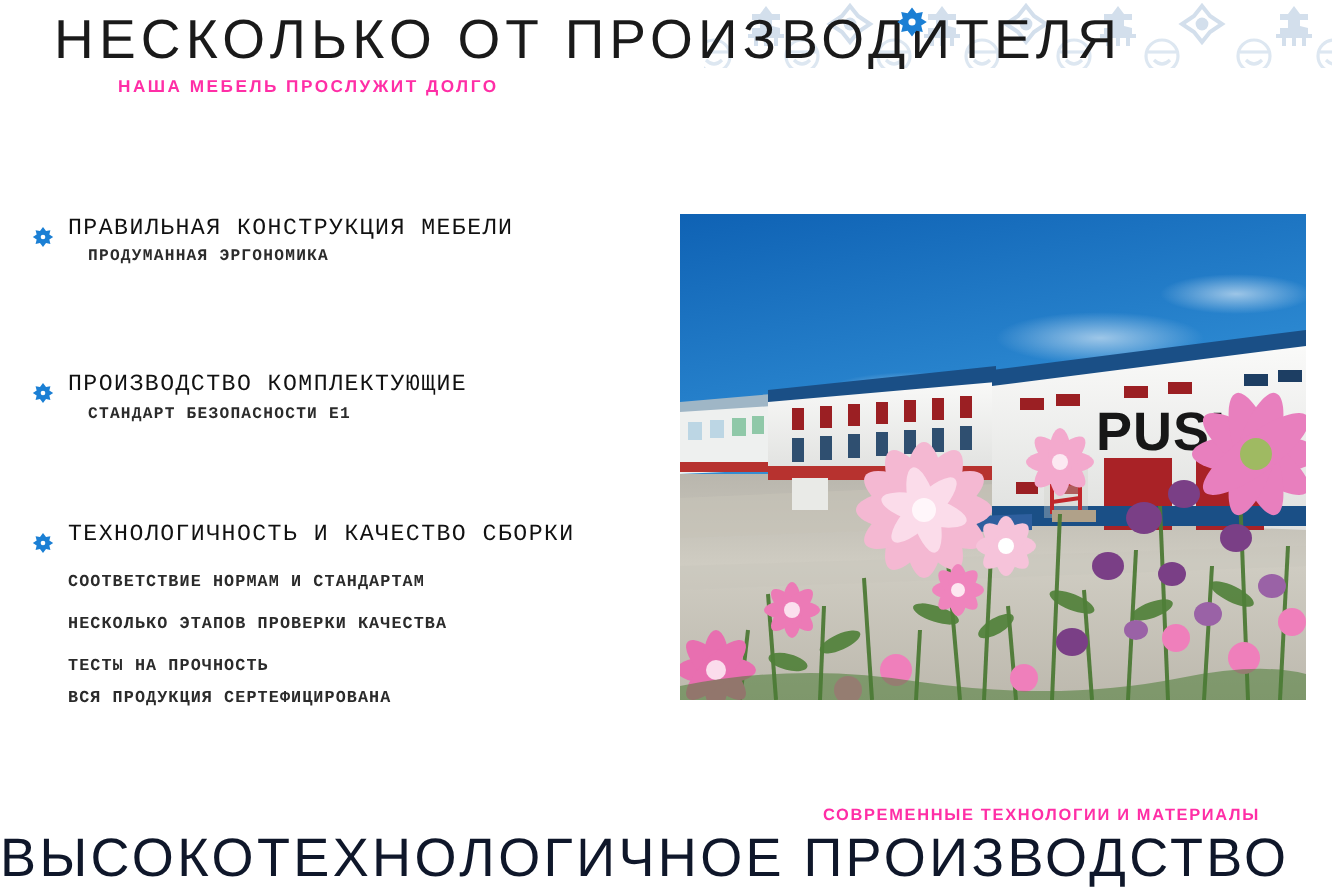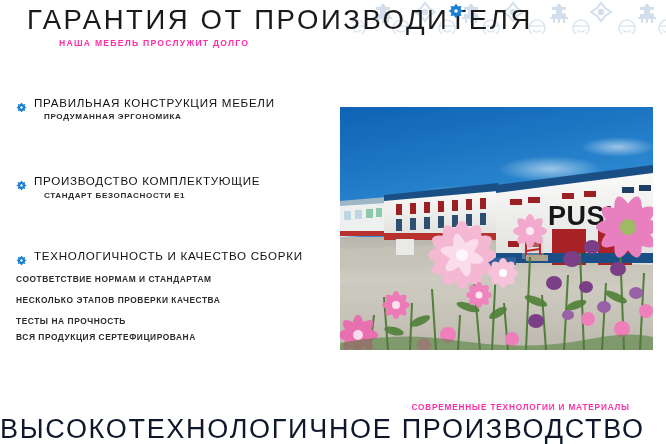--- a/index.html
+++ b/index.html
@@ -54,22 +54,23 @@
   
   .title-accent {
     position:absolute;
     top:3px; left:448px;
     width:16px; height:16px;
   }
 
   
   .content {
     position:absolute;
-    top:96px; left:16px;
+    top:108px; left:16px;
     width:320px;
+    font-family:Liberation Mono, monospace;
   }
   .block { position:relative; }
   .block.b1 { margin-top:0px; }
   .block.b2 { margin-top:53px; }
   .block.b3 { margin-top:49px; }
 
   .block-head {
     display:flex;
     align-items:flex-start;
     gap:7px;
@@ -91,20 +92,21 @@
     margin-top:2px;
     margin-left:28px;
     font-size:8.1px;
     font-weight:bold;
     letter-spacing:0.62px;
     color:#2b2b2b;
     white-space:nowrap;
   }
   .sub-list {
     margin-top:11px;
+    margin-left:18px;
     list-style:none;
   }
   .sub-list li {
     font-size:8.4px;
     font-weight:bold;
     letter-spacing:0.55px;
     color:#2b2b2b;
     margin-bottom:11px;
     white-space:nowrap;
   }
@@ -185,21 +187,21 @@
       <use href="#orn-c" x="86" y="19"></use>
       <use href="#orn-c" x="130" y="19"></use>
       <use href="#orn-c" x="176" y="19"></use>
       <use href="#orn-c" x="220" y="19"></use>
       <use href="#orn-c" x="266" y="19"></use>
       <use href="#orn-c" x="306" y="19"></use>
     </svg>
   </div>
 
   <div class="header">
-    <div class="title">ГАРАНТИЯ ОТ ПРОИЗВОДИТЕЛЯ</div>
+    <div class="title">НЕСКОЛЬКО ОТ ПРОИЗВОДИТЕЛЯ</div>
     <div class="subtitle">НАША МЕБЕЛЬ ПРОСЛУЖИТ ДОЛГО</div>
   </div>
 
   <div class="title-accent">
     <svg width="16" height="16" viewBox="0 0 16 16" xmlns="http://www.w3.org/2000/svg">
       <path d="M8 0.8 L10.2 3.6 L13.4 3.0 L12.6 6.2 L15.4 8 L12.6 9.8 L13.4 13 L10.2 12.4 L8 15.2 L5.8 12.4 L2.6 13 L3.4 9.8 L0.6 8 L3.4 6.2 L2.6 3.0 L5.8 3.6 Z" fill="#1b7fd4"></path>
       <circle cx="8" cy="8" r="1.8" fill="#ffffff"></circle>
     </svg>
   </div>
 

